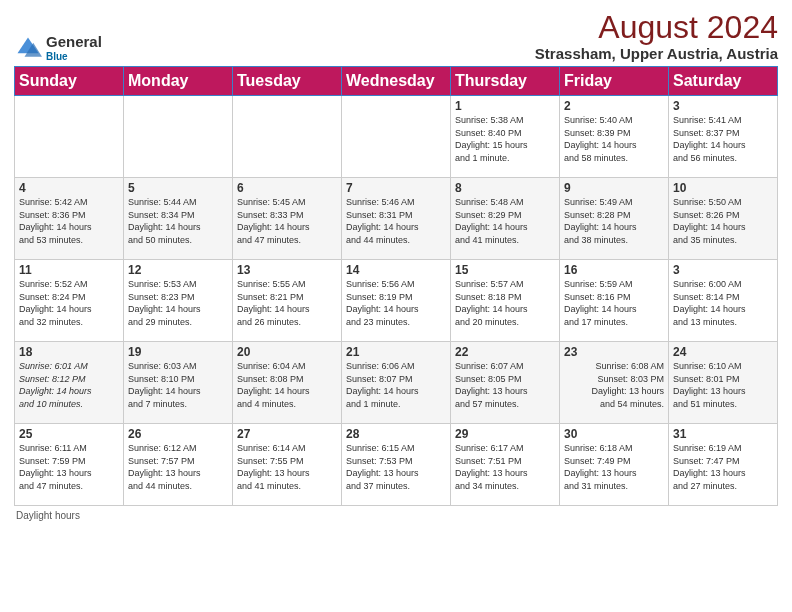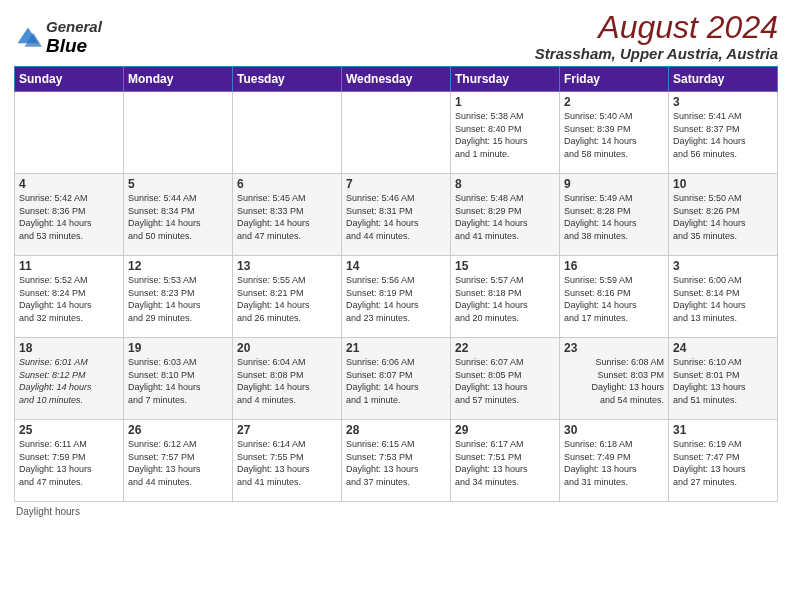--- a/index.html
+++ b/index.html
@@ -10,44 +10,43 @@
       height: 612px;
       overflow: hidden;
     }
     .container {
       width: 792px;
       padding: 10px 14px 6px 14px;
     }
     .header-row {
       display: flex;
       justify-content: space-between;
-      align-items: center;
+      align-items: flex-end;
       margin-bottom: 4px;
-      font-style: italic;
     }
     .logo {
       display: flex;
       align-items: center;
       gap: 4px;
       margin-top: 4px;
     }
     .logo-text {
       display: flex;
       flex-direction: column;
       line-height: 1.1;
     }
     .logo-general {
       font-size: 15px;
       font-weight: bold;
       color: #333;
     }
     .logo-blue {
-      font-size: 19px;
-      font-weight: bold;
-      color: #000000;
+      font-size: 10px;
+      font-weight: bold;
+      color: #0369a1;
     }
     .logo-icon {
       width: 28px;
       height: 28px;
     }
     .title-block {
       text-align: right;
     }
     .main-title {
       font-size: 32px;
@@ -59,23 +58,23 @@
       font-size: 15px;
       color: #333;
       font-weight: bold;
     }
     .calendar-table {
       width: 100%;
       border-collapse: collapse;
       table-layout: fixed;
     }
     .calendar-table th {
-      background: #4c1d95;
+      background: #be185d;
       color: #fff;
-      font-size: 12px;
+      font-size: 16px;
       font-weight: bold;
       padding: 5px 4px;
       text-align: left;
       border: 1px solid #3a80c9;
     }
     .calendar-table td {
       border: 1px solid #ccc;
       vertical-align: top;
       padding: 3px 4px;
       font-size: 9.5px;

